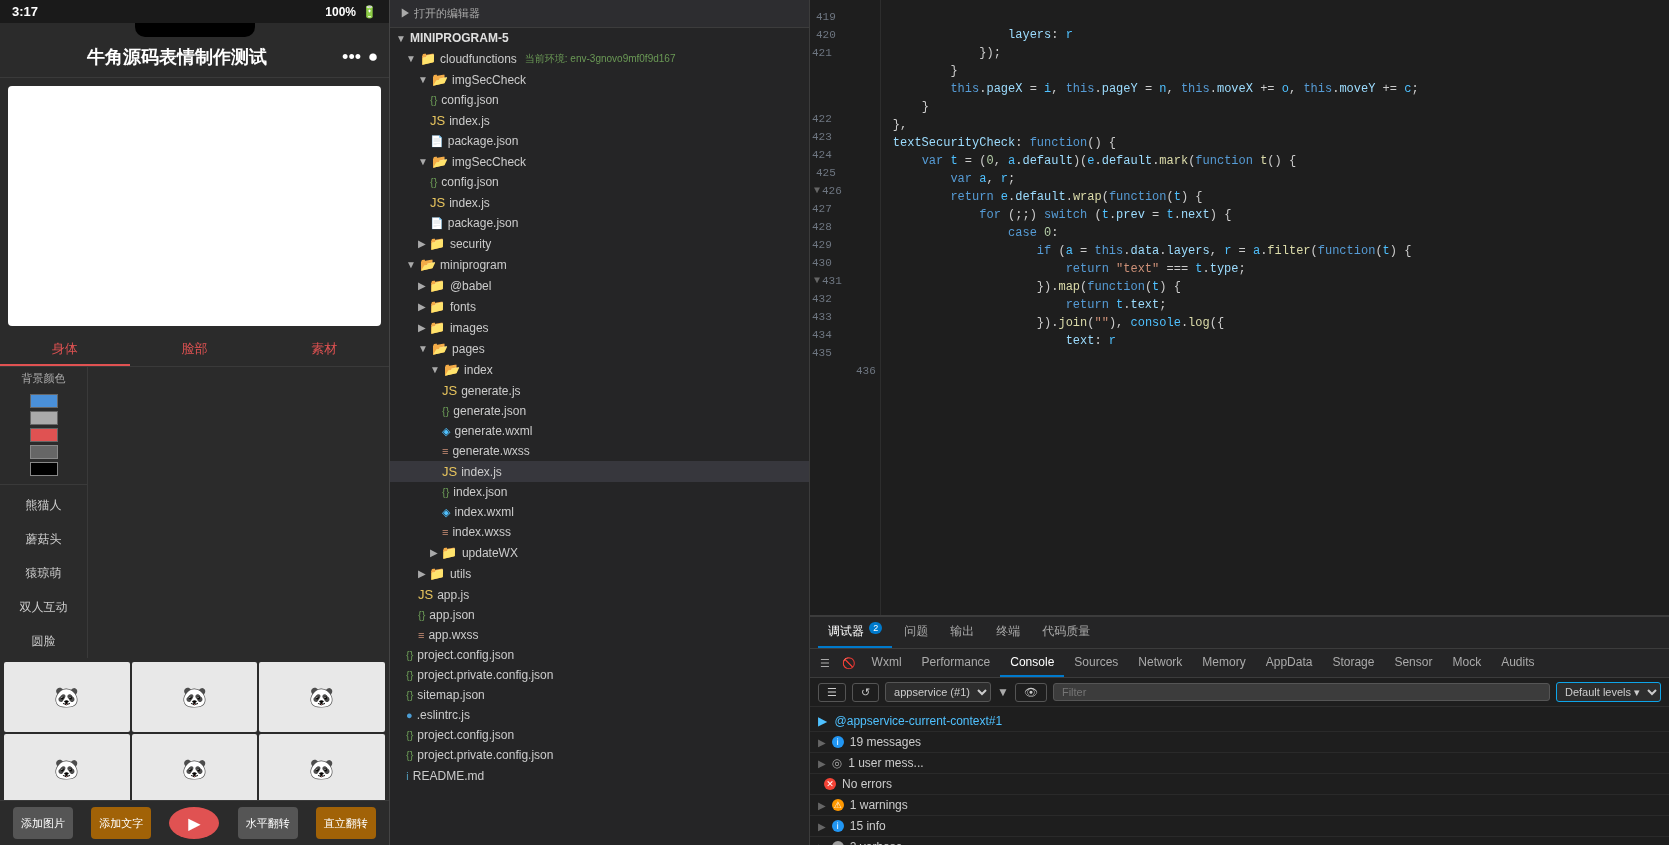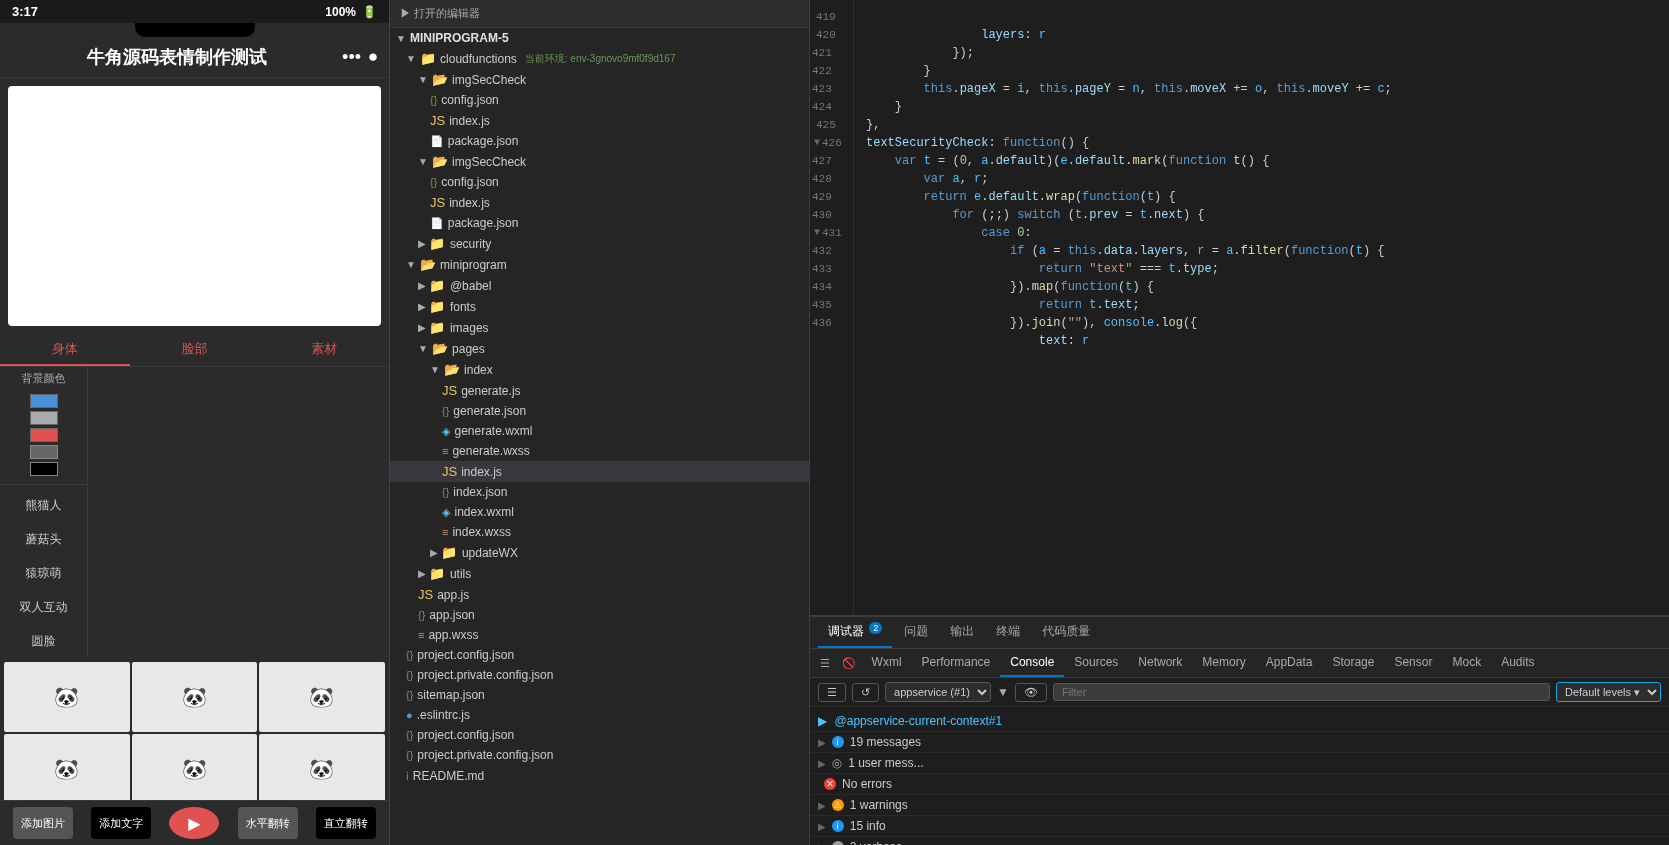--- a/index.html
+++ b/index.html
@@ -15,21 +15,21 @@
     .phone-canvas { background: #fff; margin: 8px; border-radius: 4px; flex: 1; max-height: 240px; }
     .phone-tabs { display: flex; border-bottom: 1px solid #3a3a3a; background: #2b2b2b; }
     .phone-tab { flex: 1; text-align: center; padding: 6px; font-size: 13px; color: #e05252; cursor: pointer; }
     .phone-content { display: flex; flex-direction: column; flex: 1; overflow: hidden; }
     .phone-sidebar-item { padding: 8px 4px; text-align: center; color: #ccc; font-size: 12px; cursor: pointer; }
     .phone-grid { flex: 1; overflow-y: auto; background: #2b2b2b; padding: 4px; }
     .phone-grid-images { display: grid; grid-template-columns: repeat(3, 1fr); gap: 2px; }
     .phone-grid-item { background: #1a1a1a; height: 70px; display: flex; align-items: center; justify-content: center; color: #666; font-size: 20px; border-radius: 2px; }
     .phone-bottom-actions { display: flex; flex-wrap: wrap; gap: 4px; padding: 6px; background: #2b2b2b; border-top: 1px solid #3a3a3a; justify-content: space-around; }
     .phone-action-btn { background: #555; color: #fff; border: none; border-radius: 4px; padding: 4px 8px; font-size: 11px; cursor: pointer; min-width: 50px; text-align: center; }
-    .phone-action-btn.blue { background: #000000; }
+    .phone-action-btn.blue { background: #a16207; }
     .phone-action-btn.arrow { background: #e05252; color: #fff; border-radius: 50%; width: 32px; height: 32px; display: flex; align-items: center; justify-content: center; font-size: 16px; }
 
     
     .filetree-panel { width: 420px; background: #252526; border-right: 1px solid #3c3c3c; display: flex; flex-direction: column; overflow-y: auto; flex-shrink: 0; }
     .filetree-header { padding: 6px 10px; background: #2d2d30; font-size: 11px; color: #aaa; border-bottom: 1px solid #3c3c3c; cursor: pointer; }
     .filetree-item { padding: 3px 6px; cursor: pointer; display: flex; align-items: center; gap: 4px; font-size: 12px; white-space: nowrap; }
     .filetree-item.selected { background: #37373d; }
     .fi-indent-1 { padding-left: 16px; }
     .fi-indent-2 { padding-left: 28px; }
     .fi-indent-3 { padding-left: 40px; }
@@ -335,21 +335,21 @@
             <span>419</span>
           </div>
         <div style="display:flex;align-items:center;line-height:18px;padding:0 4px 0 2px;">
             <span class="code-arrow"> </span>
             <span>420</span>
           </div>
         <div style="display:flex;align-items:center;line-height:18px;padding:0 4px 0 2px;">
             <span> </span>
             <span>421</span>
           </div>
-        <div style="display:flex;align-items:flex-start;line-height:18px;padding:0 4px 0 2px;">
+        <div style="display:flex;align-items:flex-start;line-height:18px;padding:0 4px 0 2px;margin-top:48px;">
             <span> </span>
             <span>422</span>
           </div>
         <div style="display:flex;align-items:center;line-height:18px;padding:0 4px 0 2px;">
             <span> </span>
             <span>423</span>
           </div>
         <div style="display:flex;align-items:center;line-height:18px;padding:0 4px 0 2px;">
             <span> </span>
             <span>424</span>
@@ -391,21 +391,21 @@
             <span>433</span>
           </div>
         <div style="display:flex;align-items:center;line-height:18px;padding:0 4px 0 2px;">
             <span> </span>
             <span>434</span>
           </div>
         <div style="display:flex;align-items:center;line-height:18px;padding:0 4px 0 2px;">
             <span> </span>
             <span>435</span>
           </div>
-        <div style="display:flex;align-items:center;line-height:18px;padding:0 4px 0 2px;">
+        <div style="display:flex;align-items:center;line-height:18px;padding:0 4px 0 2px;margin-left:44px;">
             <span> </span>
             <span>436</span>
           </div>
       </div>
     </div>
     <div class="code-content" style="font-family:'Courier New',Consolas,monospace;font-size:12px;line-height:18px;white-space:pre;padding:8px 12px;color:#ccc;overflow-x:auto;">
 <span class="code-line">                <span class="prop">layers</span><span class="punc">: </span><span class="var">r</span></span>
 <span class="code-line">            <span class="punc">});</span></span>
 <span class="code-line">        <span class="punc">}</span></span>
 <span class="code-line">        <span class="kw">this</span><span class="punc">.</span><span class="prop">pageX</span><span class="punc"> = </span><span class="var">i</span><span class="punc">, </span><span class="kw">this</span><span class="punc">.</span><span class="prop">pageY</span><span class="punc"> = </span><span class="var">n</span><span class="punc">, </span><span class="kw">this</span><span class="punc">.</span><span class="prop">moveX</span><span class="punc"> += </span><span class="var">o</span><span class="punc">, </span><span class="kw">this</span><span class="punc">.</span><span class="prop">moveY</span><span class="punc"> += </span><span class="var">c</span><span class="punc">;</span></span>

